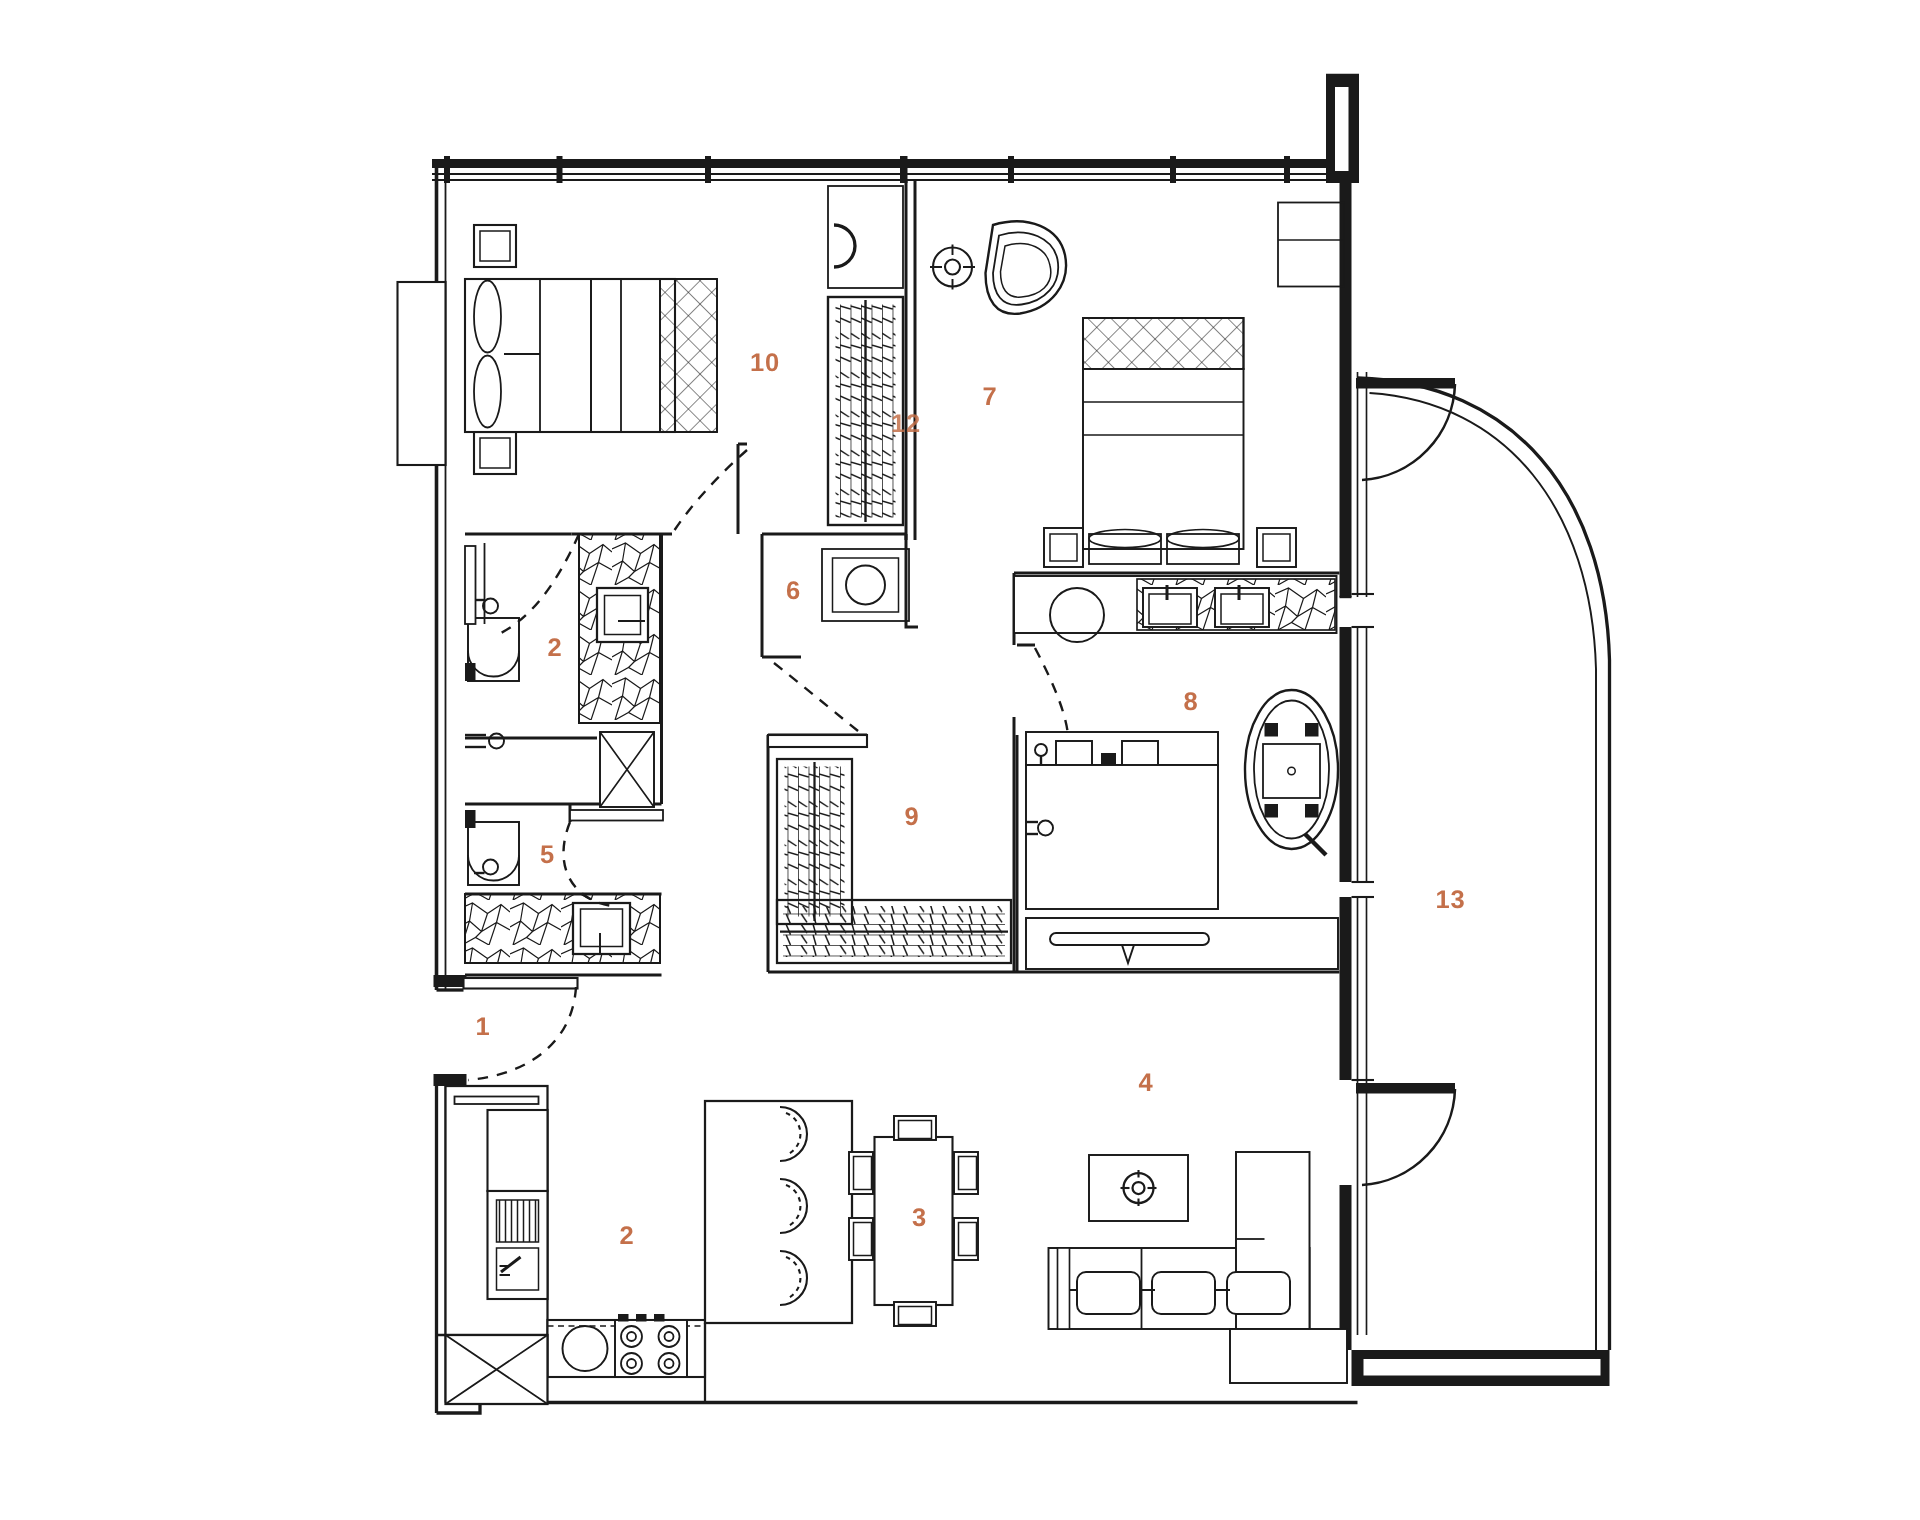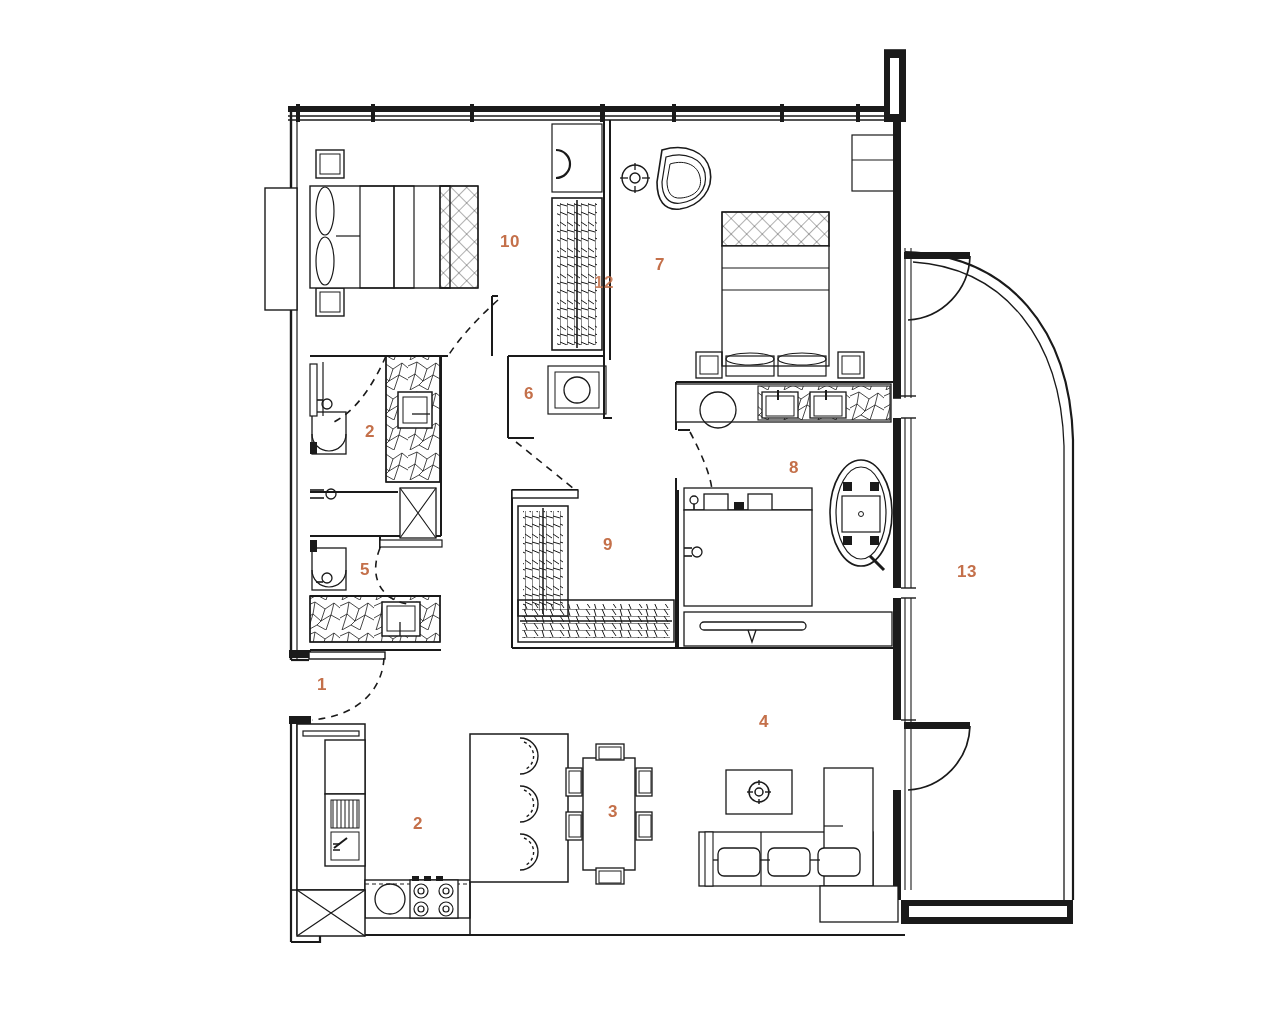--- a/index.html
+++ b/index.html
@@ -433,15 +433,15 @@
   <div class="room-label" style="left:613px;top:812px;">3</div>
   <div class="room-label" style="left:764px;top:722px;">4</div>
   <div class="room-label" style="left:365px;top:570px;">5</div>
   <div class="room-label" style="left:529px;top:394px;">6</div>
   <div class="room-label" style="left:660px;top:265px;">7</div>
   <div class="room-label" style="left:794px;top:468px;">8</div>
   <div class="room-label" style="left:608px;top:545px;">9</div>
   <div class="room-label" style="left:510px;top:242px;">10</div>
   <div class="room-label" style="left:370px;top:432px;">2</div>
   <div class="room-label hidden-behind" style="left:604px;top:283px;z-index:0;">12</div>
-  <div class="room-label" style="left:967px;top:572px;">13</div>
+  <div class="room-label" style="left:967px;top:600px;">13</div>
 
 </div>
 
 </body></html>

